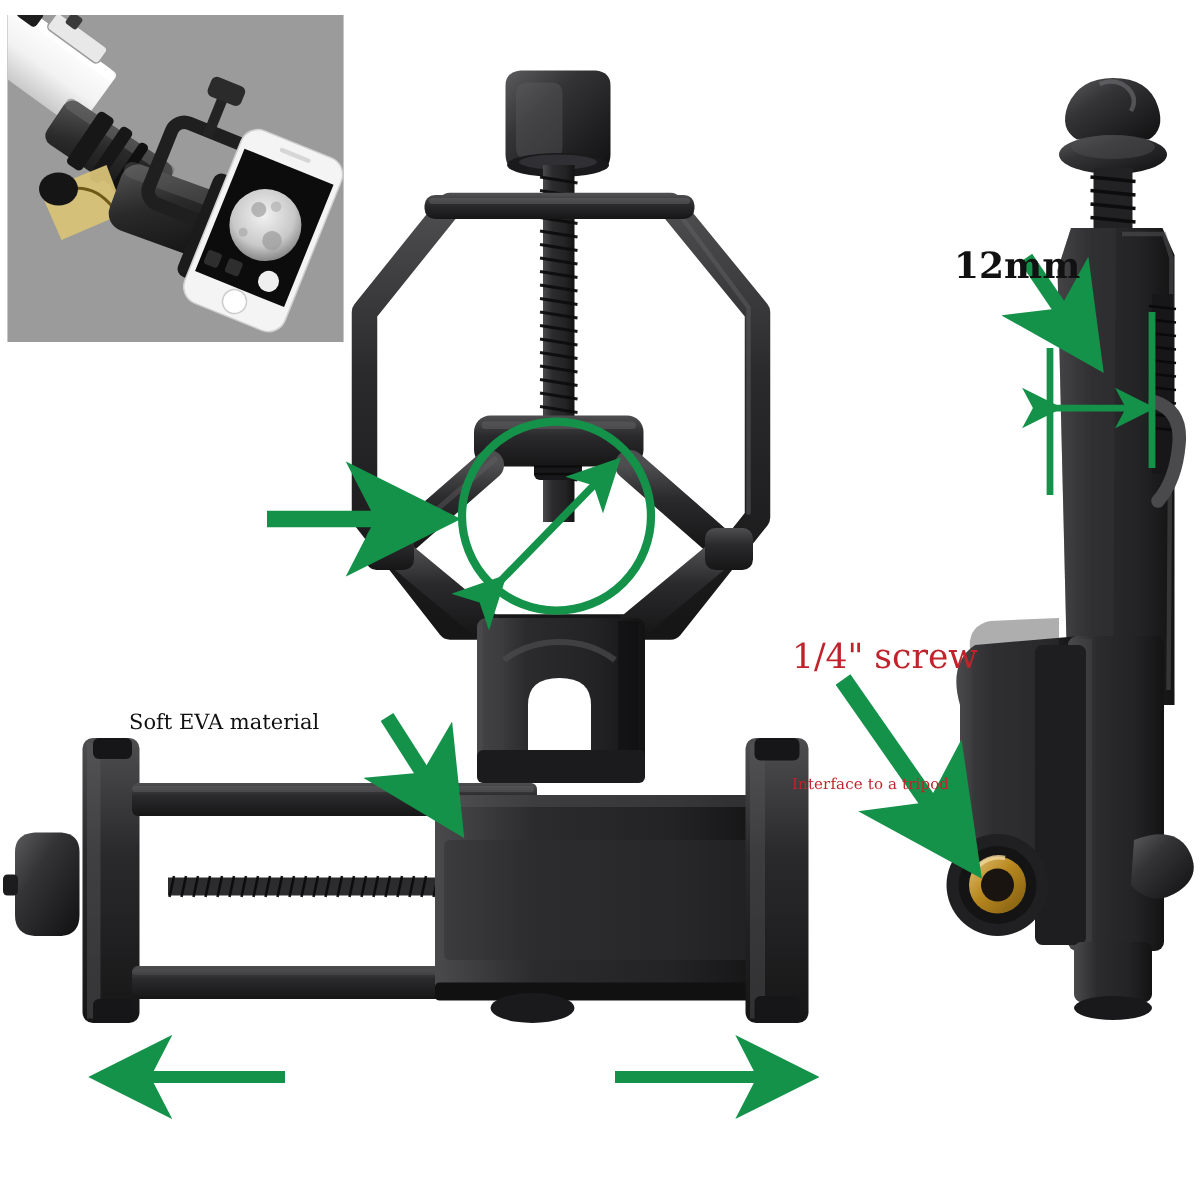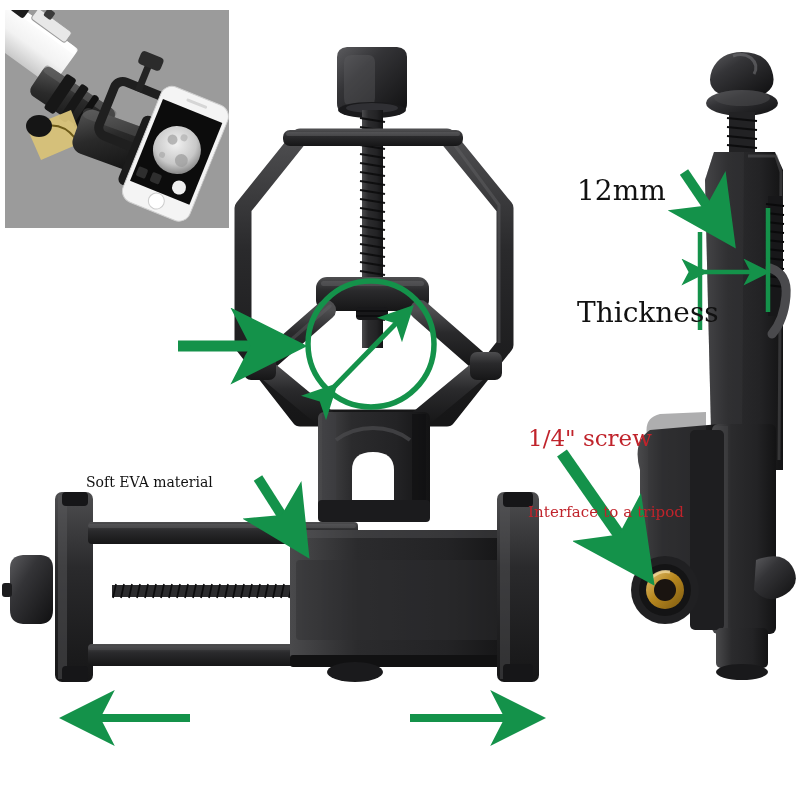--- a/index.html
+++ b/index.html
@@ -13,24 +13,24 @@
 
   
   .inset{left:5px;top:10px;width:224px;height:218px;background:#9b9b9b;overflow:hidden;}
   .inset svg{display:block;}
 
   
   .ann{font-family:"DejaVu Serif", serif;color:#111;line-height:1.30;white-space:pre;}
   .ann-eyepiece{left:8px;top:278px;font-size:19.5px;letter-spacing:.2px;}
   .ann-eyepiece .l2{font-size:19px;}
   .ann-eva{left:86px;top:437px;font-size:14px;}
-  .ann-thick{left:577px;top:90px;font-size:28px;line-height:1.45;}
+  .ann-thick{left:636px;top:90px;font-size:24px;line-height:1.45;font-weight:bold;}
   .ann-bottom{left:110px;top:733px;font-size:25px;line-height:1.32;text-align:left;}
   .ann-screw{left:528px;top:375px;color:#c0232b;font-size:23px;line-height:1.1;}
-  .ann-screw .sub{display:block;font-size:15px;margin-top:3px;letter-spacing:.1px;}
+  .ann-screw .sub{display:block;font-size:10px;margin-top:17px;letter-spacing:.1px;}
 
   
   .layer{left:0;top:0;width:800px;height:800px;pointer-events:none;}
 </style>
 </head>
 <body>
 
 <div id="stage">
 
   <div class="inset">
@@ -387,21 +387,20 @@
     </g>
   </svg>
 
 
   <div class="ann ann-eva">
     <div>Soft EVA material</div>
   </div>
 
   <div class="ann ann-thick">
     <div>12mm</div>
-    <div>Thickness</div>
   </div>
 
   <div class="ann ann-screw">
     <div>1/4" screw</div>
     <span class="sub">Interface to a tripod</span>
   </div>
 
   <div class="ann ann-bottom">
     <div>For phone width range:</div>
     

